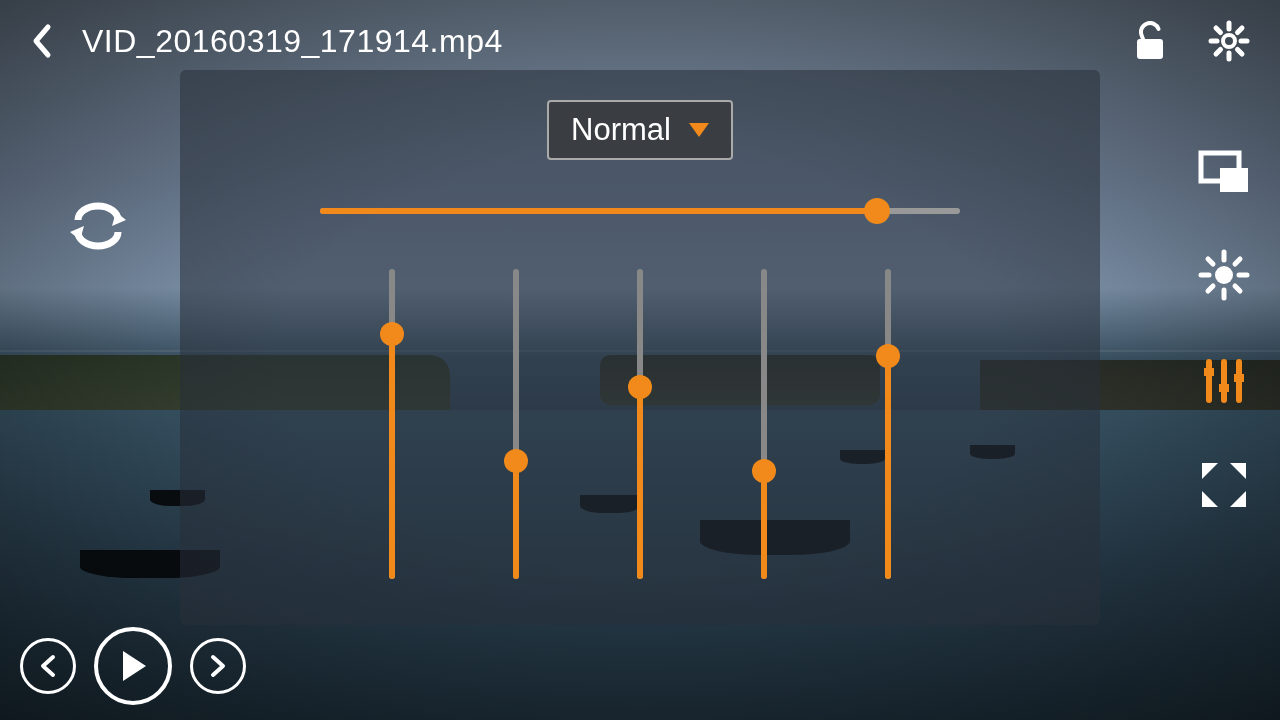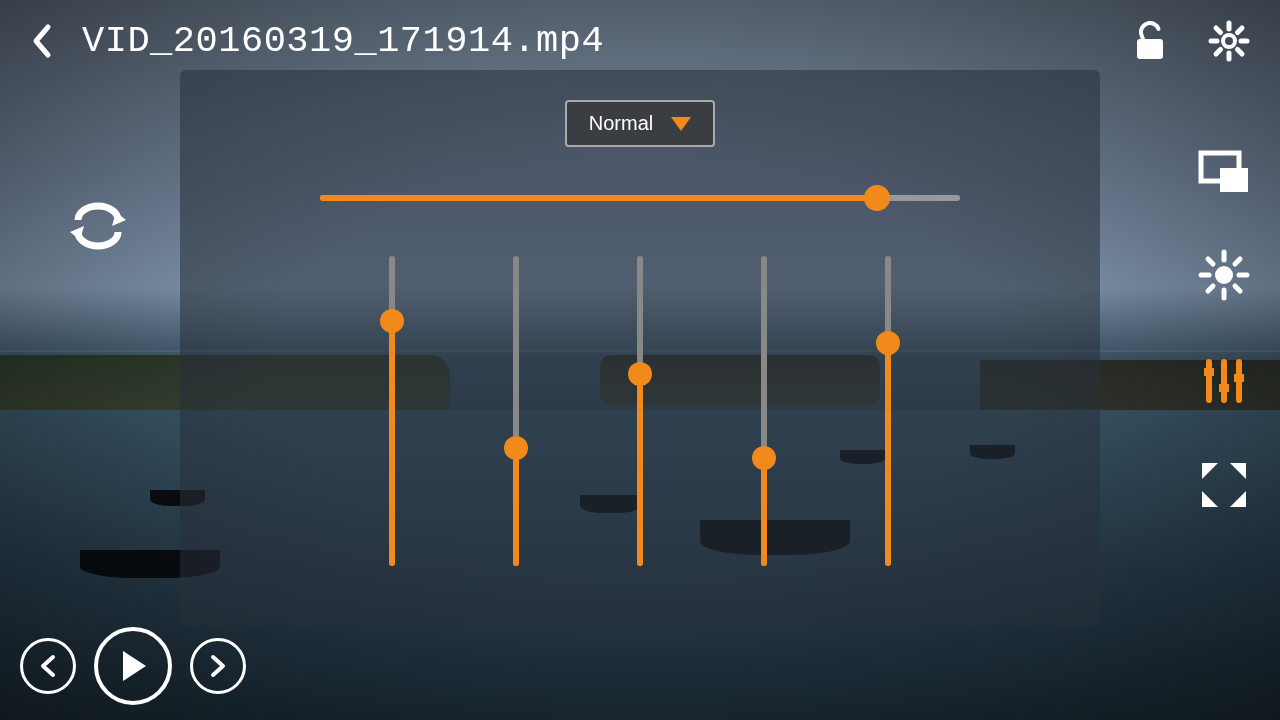--- a/index.html
+++ b/index.html
@@ -37,21 +37,21 @@
     position: absolute; inset: 0; pointer-events: none;
     background: radial-gradient(ellipse at center, transparent 40%, rgba(0,0,0,0.5) 100%);
   }
   
   
   .header {
     position: absolute; top: 20px; left: 30px; right: 30px;
     display: flex; align-items: center; gap: 30px;
   }
   .back-btn { cursor: pointer; }
-  .filename { color: #fff; font-size: 37px; font-family: Liberation Mono, monospace; letter-spacing: 0.5px; }
+  .filename { color: #fff; font-size: 32px; font-family: Liberation Sans, sans-serif; letter-spacing: 0.5px; }
   .header-right { margin-left: auto; display: flex; gap: 40px; align-items: center; }
   
   
   .left-controls {
     position: absolute; left: 70px; top: 200px;
   }
   
   
   .right-controls {
     position: absolute; right: 30px; top: 150px;
@@ -70,21 +70,21 @@
   }
   
   .preset-select {
     display: flex; align-items: center; gap: 18px;
     background: #3a3e42;
     border: 2px solid #aaa;
     border-radius: 4px;
     padding: 10px 22px;
     cursor: pointer;
   }
-  .preset-label { color: #fff; font-size: 20px; font-weight: 500; }
+  .preset-label { color: #fff; font-size: 31px; font-weight: 500; }
   .preset-triangle {
     width: 0; height: 0;
     border-left: 10px solid transparent;
     border-right: 10px solid transparent;
     border-top: 14px solid #f18a1a;
   }
   
   
   .gain-track {
     position: relative;

